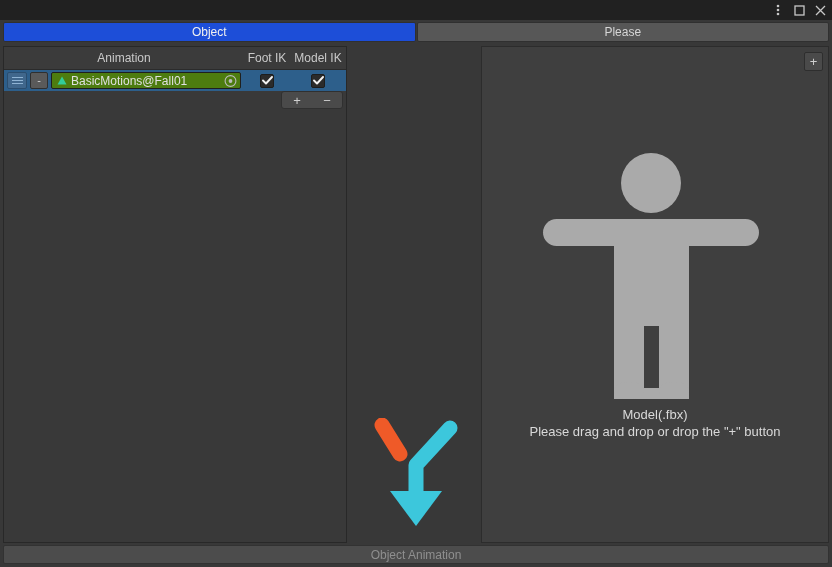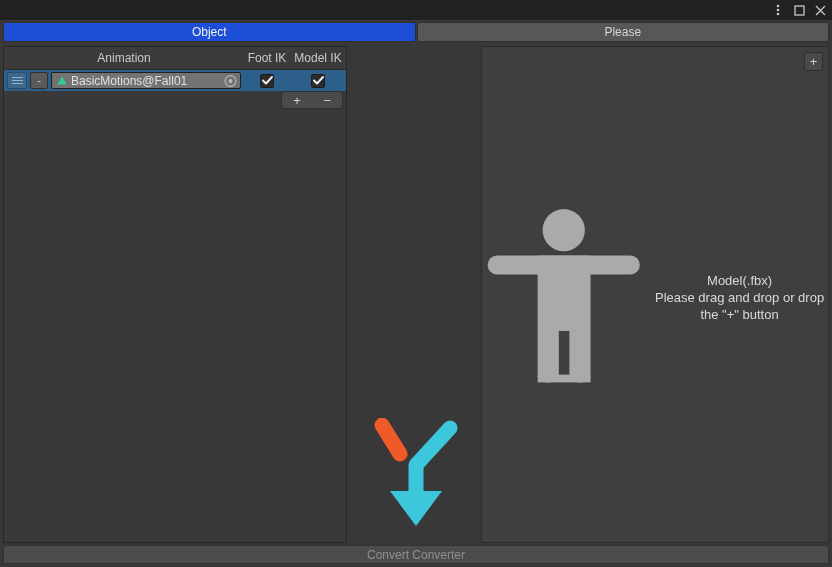--- a/index.html
+++ b/index.html
@@ -174,21 +174,21 @@
     align-items: center;
     justify-content: center;
     color: #cfcfcf;
     font-size: 11px;
     line-height: 1;
   }
   .object-field {
     position: relative;
     margin-left: 3px;
     width: 190px; height: 17px;
-    background: #737373;
+    background: #4d7c0f;
     border: 1px solid #1f1f1f;
     border-radius: 2px;
     box-sizing: border-box;
     display: flex;
     align-items: center;
     padding-left: 4px;
   }
   .clip-icon {
     width: 12px; height: 12px;
     margin-right: 3px;
@@ -275,21 +275,21 @@
     justify-content: center;
     color: #d0d0d0;
     font-size: 13px;
     line-height: 1;
   }
   .avatar-wrap {
     position: absolute;
     left: 0; top: 0;
     width: 100%; height: 100%;
     display: flex;
-    flex-direction: row;
+    flex-direction: column;
     align-items: center;
     justify-content: center;
   }
   .avatar-svg { display: block; }
   .drop-text {
     margin-top: 6px;
     text-align: center;
     line-height: 17px;
   }
   .drop-line {
@@ -432,16 +432,16 @@
         <rect x="109" y="176" width="15" height="62" fill="#3f3f3f"></rect>
       </svg>
       <div class="drop-text">
         <span class="drop-line">Model(.fbx)</span>
         <span class="drop-line">Please drag and drop or drop the "+" button</span>
       </div>
     </div>
   </div>
 
   <div class="convert-btn">
-    <span>Convert Converter</span>
+    <span>Object Animation</span>
   </div>
 
 </div>
 
 </body></html>

